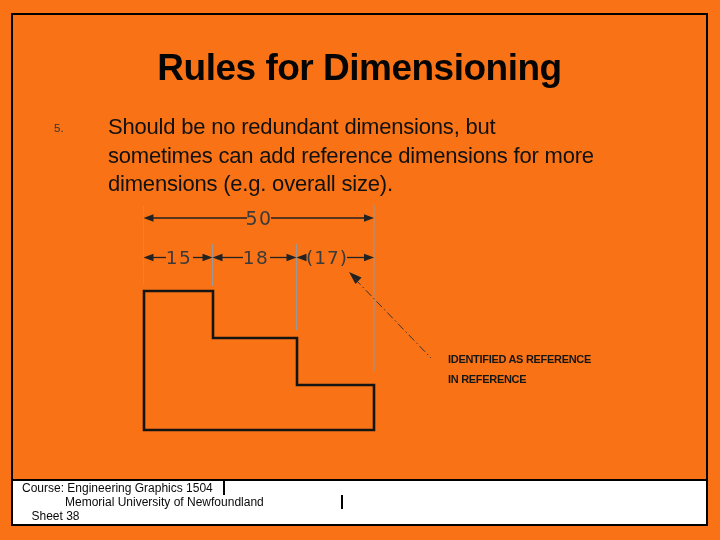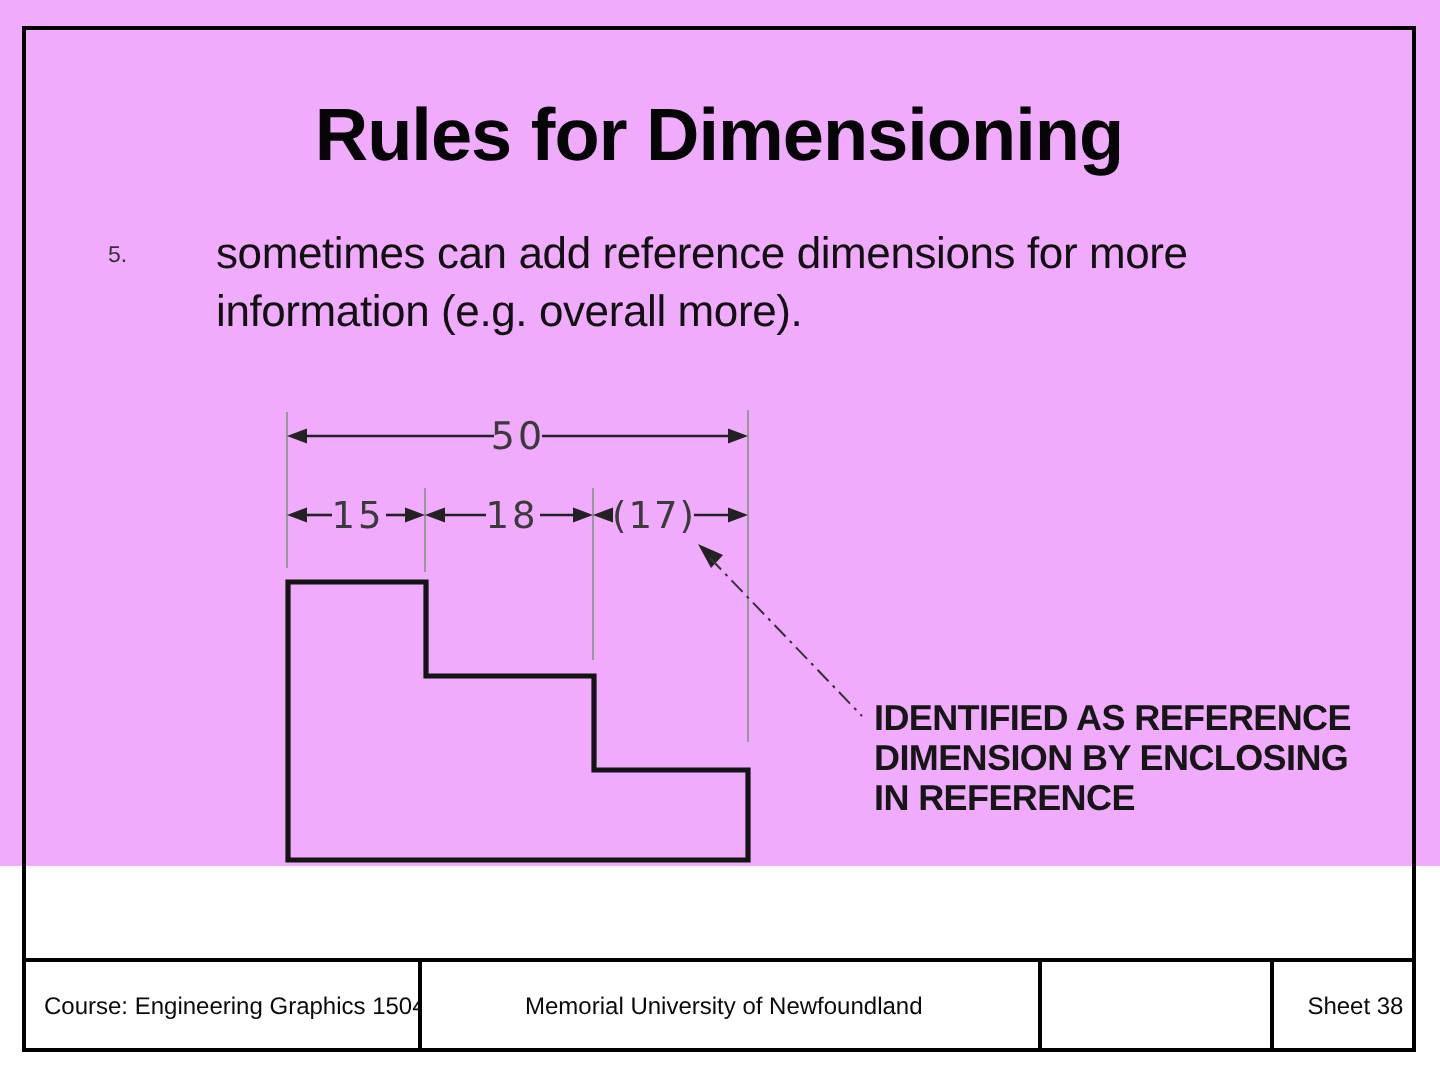--- a/index.html
+++ b/index.html
@@ -3,21 +3,21 @@
 <meta charset="utf-8">
 <style>
   html, body { margin: 0; padding: 0; }
   body {
     width: 720px; height: 540px;
     background: #ffffff;
     font-family: "Liberation Sans", sans-serif;
     color: #000;
     overflow: hidden;
   }
-  .slide { position: relative; width: 720px; height: 433px; background: #f0abfc; }
+  .slide { position: relative; width: 720px; height: 540px; background: #f97316; }
 
   .slide-border {
     position: absolute; left: 11px; top: 13px;
     width: 697px; height: 513px;
     border: 2px solid #000;
     box-sizing: border-box;
   }
 
   .title {
     position: absolute; left: 11px; top: 47px; width: 697px;
@@ -38,34 +38,35 @@
     white-space: nowrap;
   }
 
   .drawing-svg { position: absolute; left: 130px; top: 200px; }
   .dim-label {
     font-family: "DejaVu Sans", "Liberation Sans", sans-serif;
     fill: #3a3a3a;
   }
 
   .ref-note {
-    position: absolute; left: 437px; top: 349px;
-    font-size: 18px; font-weight: 700; line-height: 20px;
+    position: absolute; left: 448px; top: 349px;
+    font-size: 11px; font-weight: 700; line-height: 20px;
     letter-spacing: -0.3px; color: #161616;
     white-space: nowrap;
   }
 
   .footer {
     position: absolute; left: 11px; top: 479px;
     width: 697px; height: 47px;
     border: 2px solid #000;
     box-sizing: border-box;
     display: flex;
     font-size: 12px; color: #0a0a0a;
     background: #fff;
+    flex-direction: column;
   }
   .footer .cell {
     box-sizing: border-box;
     border-right: 2px solid #000;
     display: flex; align-items: center;
     padding-left: 9px;
     white-space: nowrap; overflow: hidden;
   }
   .footer .c1 { width: 212px; }
   .footer .c2 { width: 287px; margin-left: 43px; }
@@ -77,22 +78,23 @@
 
 <div class="slide">
 
   <div class="slide-border"></div>
 
   <h1 class="title">Rules for Dimensioning</h1>
 
   <div class="bullet-num">5.</div>
 
   <div class="body-text">
+    <div>Should be no redundant dimensions, but</div>
     <div>sometimes can add reference dimensions for more</div>
-    <div>information (e.g. overall more).</div>
+    <div>dimensions (e.g. overall size).</div>
   </div>
 
   <svg class="drawing-svg" width="510" height="245" viewBox="130 200 510 245">
 
     <g stroke="#999999" stroke-width="1">
       <line x1="143.5" y1="206" x2="143.5" y2="284"></line>
       <line x1="212.5" y1="244" x2="212.5" y2="286"></line>
       <line x1="296.5" y1="244" x2="296.5" y2="330"></line>
       <line x1="374" y1="205" x2="374" y2="371"></line>
     </g>
@@ -126,21 +128,20 @@
     <polygon points="144,291 213,291 213,338 297,338 297,385 374,385 374,430 144,430" fill="none" stroke="#141414" stroke-width="2.6"></polygon>
 
     <text class="dim-label" x="259" y="224.5" font-size="19" text-anchor="middle" letter-spacing="1.5">50</text>
     <text class="dim-label" x="179" y="264" font-size="18.5" text-anchor="middle" letter-spacing="1.5">15</text>
     <text class="dim-label" x="256" y="264" font-size="18.5" text-anchor="middle" letter-spacing="1.5">18</text>
     <text class="dim-label" x="327" y="264" font-size="18.5" text-anchor="middle" letter-spacing="1">(17)</text>
   </svg>
 
   <div class="ref-note">
     <div>IDENTIFIED AS REFERENCE</div>
-    <div>DIMENSION BY ENCLOSING</div>
     <div>IN REFERENCE</div>
   </div>
 
   <div class="footer">
     <div class="cell c1">Course: Engineering Graphics 1504</div>
     <div class="cell c2">Memorial University of Newfoundland</div>
     <div class="cell c3"></div>
     <div class="cell c4">Sheet 38</div>
   </div>
 

